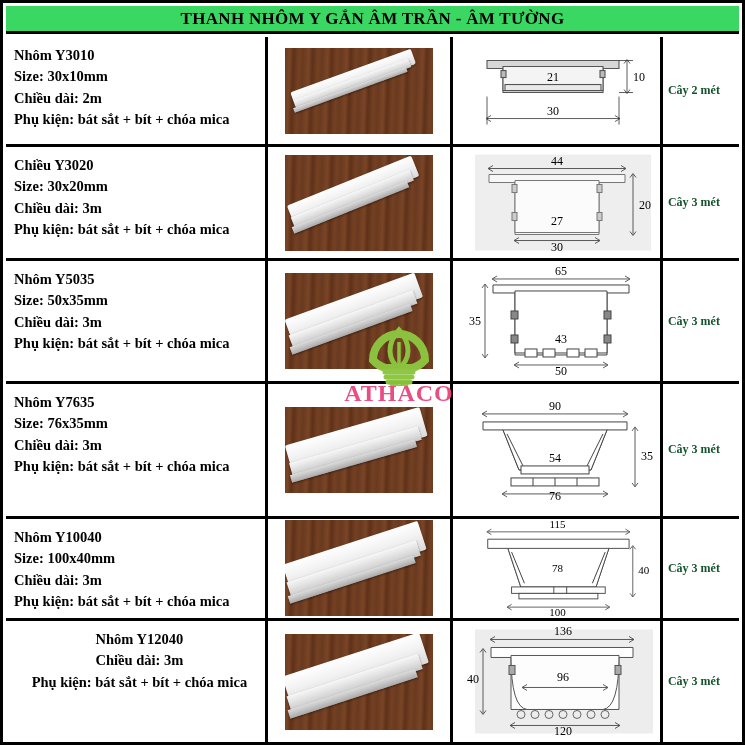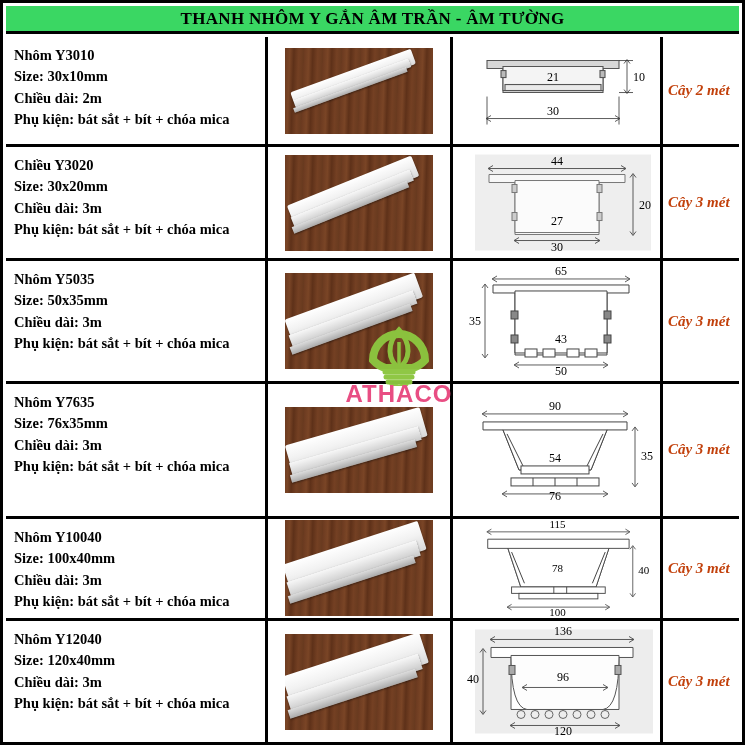--- a/index.html
+++ b/index.html
@@ -45,43 +45,42 @@
     border-bottom: 3px solid #000;
     position: relative;
     overflow: hidden;
   }
   .row:last-child { border-bottom: none; }
   .r1 { height: 111px; }
   .r2 { height: 115px; }
   .r3 { height: 124px; }
   .r4 { height: 136px; }
   .r5 { height: 103px; justify-content: space-between; }
-  .r6 { height: 122px; }
+  .r6 { height: 122px; text-align: center; }
 
   .cell { position: relative; overflow: hidden; }
   .c-spec  { width: 265px; border-right: 3px solid #000; padding: 8px 0 0 8px; }
   .c-photo { width: 188px; border-right: 3px solid #000; display:flex; align-items:center; justify-content:center; }
   .c-draw  { width: 200px; border-right: 3px solid #000; display:flex; align-items:center; justify-content:center;margin-left:12px; }
   .c-len   { width: 77px; display:flex; align-items:center; justify-content:flex-start; padding-left:5px; }
 
   .spec-line {
     font-size: 14.5px;
     font-weight: bold;
     color: #000;
     line-height: 1.47;
     white-space: nowrap;
     font-family: "Liberation Serif", "DejaVu Serif", serif;
   }
   .len-text {
-    font-size: 15px;
+    font-size: 12px;
     font-weight: bold;
-    color: #c2410c;
+    color: #14532d;
     white-space: nowrap;
     font-family: "Liberation Serif", "DejaVu Serif", serif;
-    font-style: italic;
   }
 
   
   .photo {
     position: relative;
     width: 148px; height: 86px;
     background:
       repeating-linear-gradient(92deg,
         #6b3a20 0px, #7a4526 5px, #5e3119 9px, #744023 14px, #683a1f 19px),
       linear-gradient(180deg, #7b4626, #5c2f19);
@@ -106,21 +105,21 @@
     width: 118px; height: 100px;
     z-index: 40;
     pointer-events: none;
     opacity: .97;
   }
   .wm-text {
     position: absolute;
     left: 0; top: 72px;
     width: 118px;
     text-align: center;
-    font-family: Liberation Sans, sans-serif;
+    font-family: Liberation Serif, serif;
     font-weight: bold;
     font-size: 24px;
     letter-spacing: 1px;
     color: #e8497f;
   }
 </style>
 </head>
 <body>
 
 <div class="sheet">
@@ -366,21 +365,20 @@
         </svg>
       </div>
       <div class="cell c-len">
         <span class="len-text">Cây 3 mét</span>
       </div>
     </div>
 
     <div class="row r6">
       <div class="cell c-spec">
         <div class="spec-line">Nhôm Y12040</div>
-        <div class="spec-line">Size: 120x40mm</div>
         <div class="spec-line">Chiều dài: 3m</div>
         <div class="spec-line">Phụ kiện: bát sắt + bít + chóa mica</div>
       </div>
       <div class="cell c-photo">
         <div class="photo tall">
           <div class="bar" style="left:2px;top:42px;width:144px;height:32px;transform:rotate(-18deg);transform-origin:left center;border-radius:2px;"></div>
           <div class="bar mid" style="left:4px;top:62px;width:138px;height:16px;transform:rotate(-18deg);transform-origin:left center;"></div>
           <div class="bar dark" style="left:4px;top:76px;width:134px;height:9px;transform:rotate(-18deg);transform-origin:left center;"></div>
         </div>
       </div>

